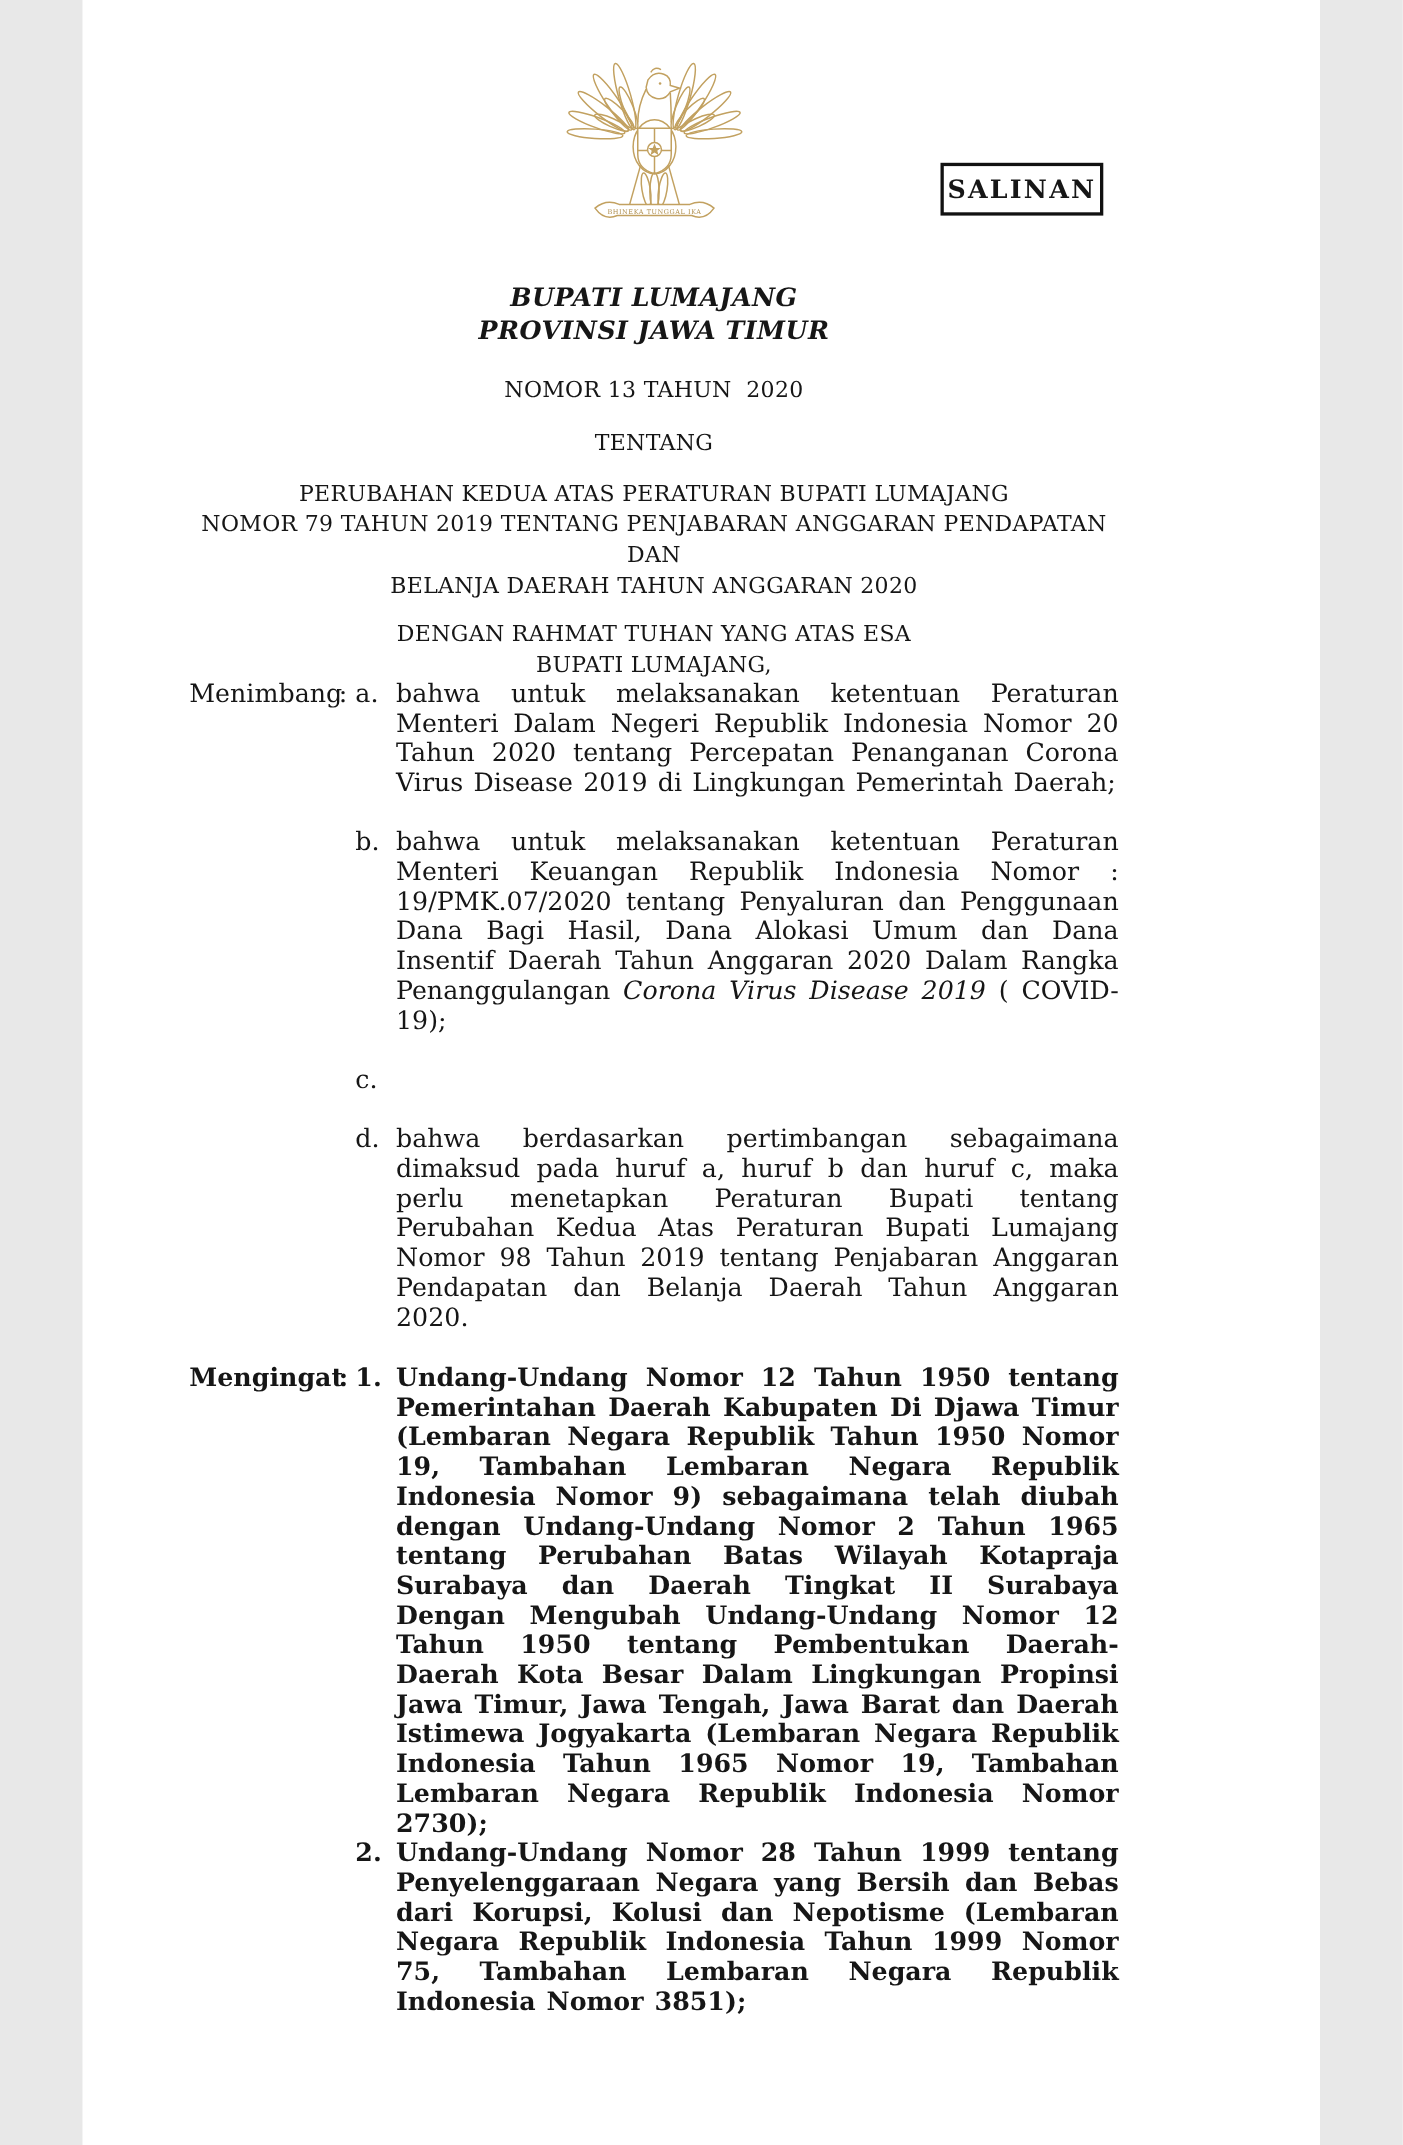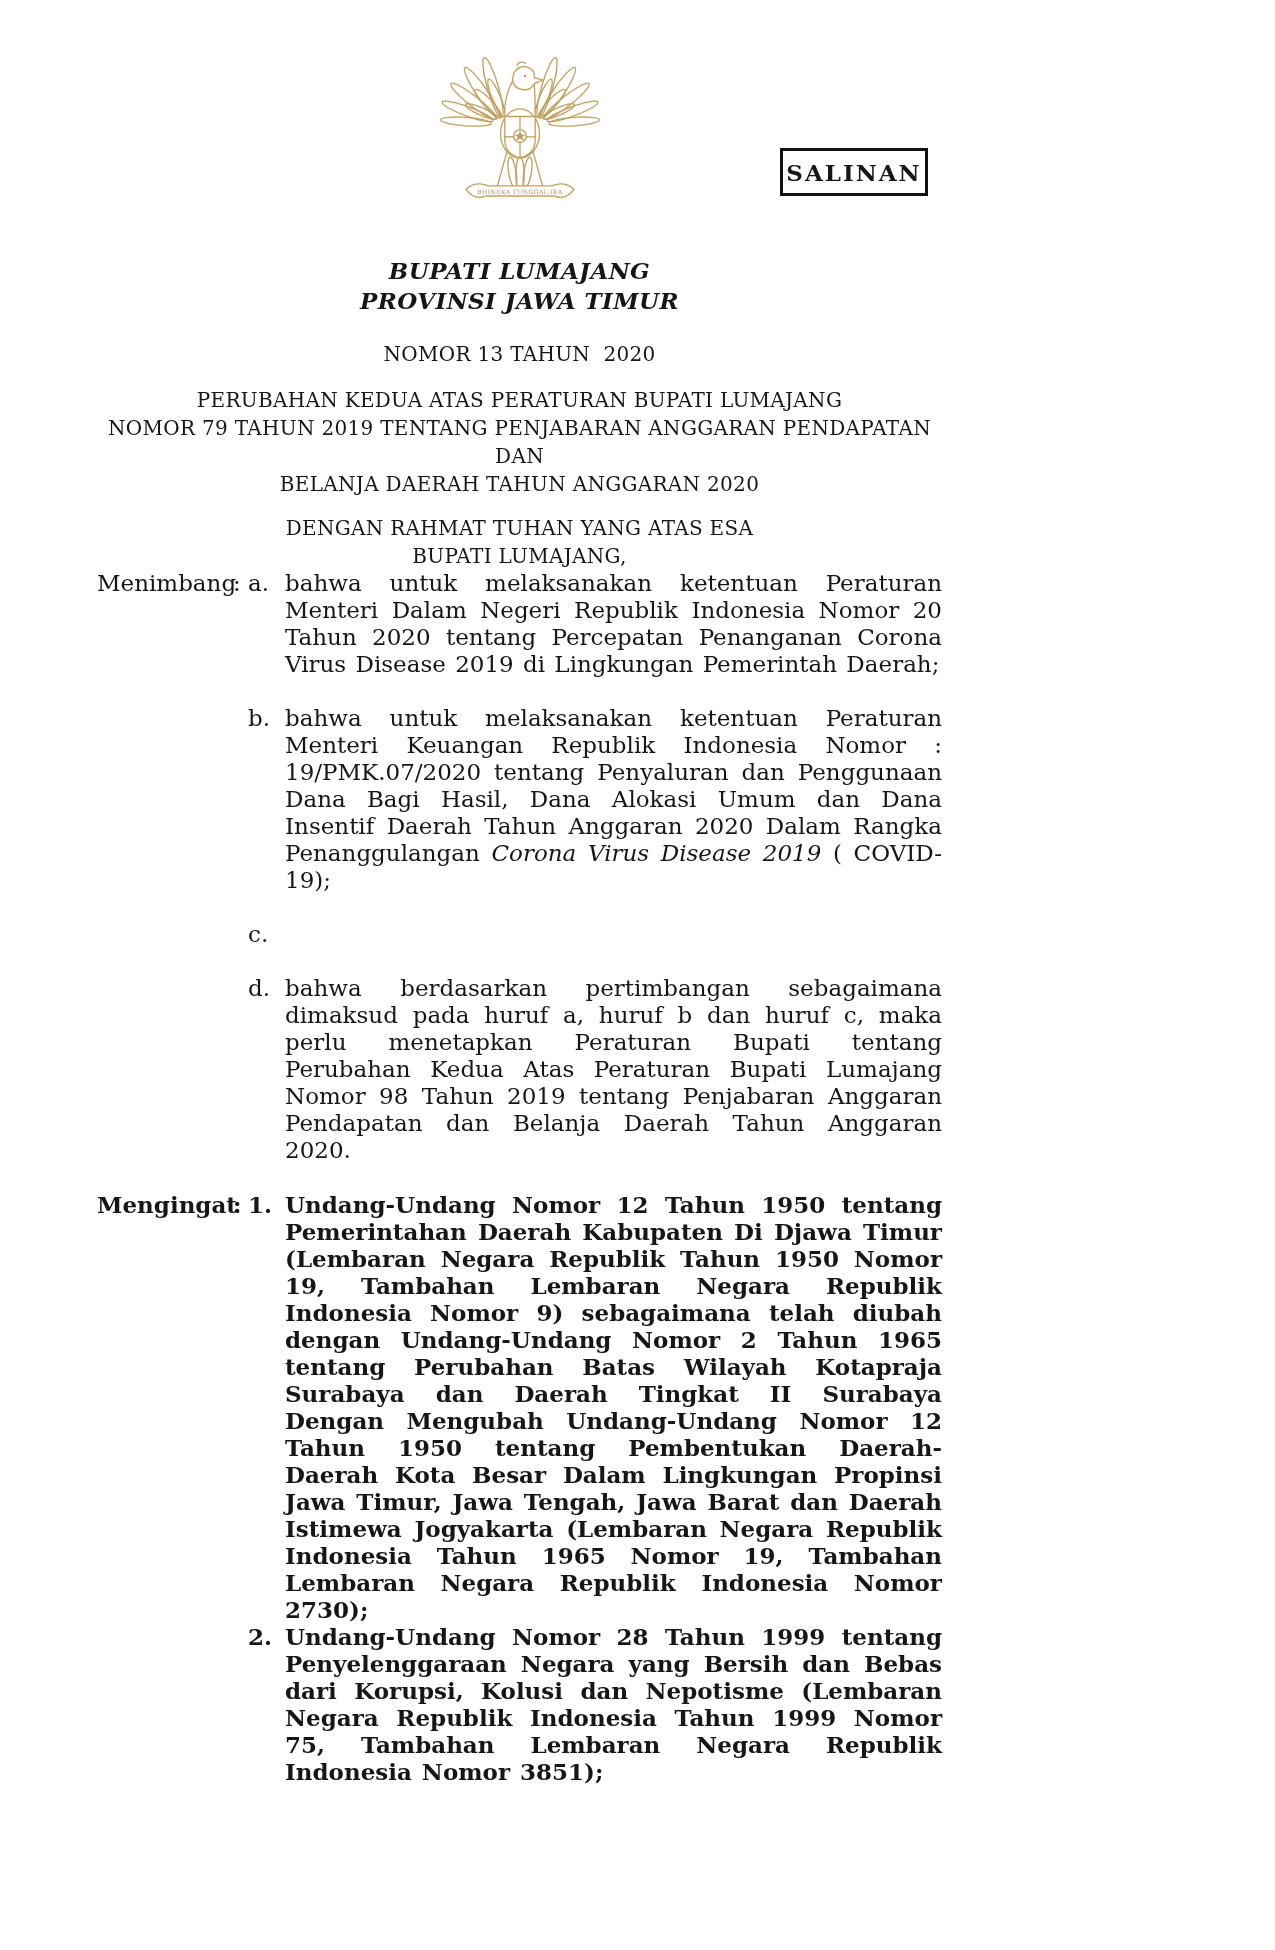--- a/index.html
+++ b/index.html
@@ -1,18 +1,18 @@
 <!DOCTYPE html>
 <html><head>
 <meta charset="utf-8">
 <style>
   html,body{margin:0;padding:0;background:#e8e8e8;}
   .page{
     position:relative;
-    width:1275px;height:1950px;
+    width:1125px;height:1950px;
     background:#ffffff;
     margin:0 auto;
     font-family:"DejaVu Serif","Liberation Serif",serif;
     color:#161616;
     overflow:hidden;
   }
   .content{margin-left:97px;width:845px;}
   .emblem-wrap{text-align:center;padding-top:54px;height:176px;}
   .stamp{
     position:absolute;left:780px;top:148px;width:142px;height:42px;
@@ -91,20 +91,21 @@
 
     <div class="mt-head">
       <div class="h-bold">BUPATI LUMAJANG</div>
       <div class="h-bold">PROVINSI JAWA TIMUR</div>
     </div>
 
     <div class="mt-doc">
       <div class="h-reg">NOMOR 13 TAHUN  2020</div>
     </div>
 
+    <div class="h-reg mt-tentang">TENTANG</div>
 
     <div class="mt-subject">
       <div class="h-reg">PERUBAHAN KEDUA ATAS PERATURAN BUPATI LUMAJANG</div>
       <div class="h-reg">NOMOR 79 TAHUN 2019 TENTANG PENJABARAN ANGGARAN PENDAPATAN DAN</div>
       <div class="h-reg">BELANJA DAERAH TAHUN ANGGARAN 2020</div>
     </div>
 
     <div class="mt-invoc">
       <div class="h-reg">DENGAN RAHMAT TUHAN YANG ATAS ESA</div>
       <div class="h-reg">BUPATI LUMAJANG,</div>

